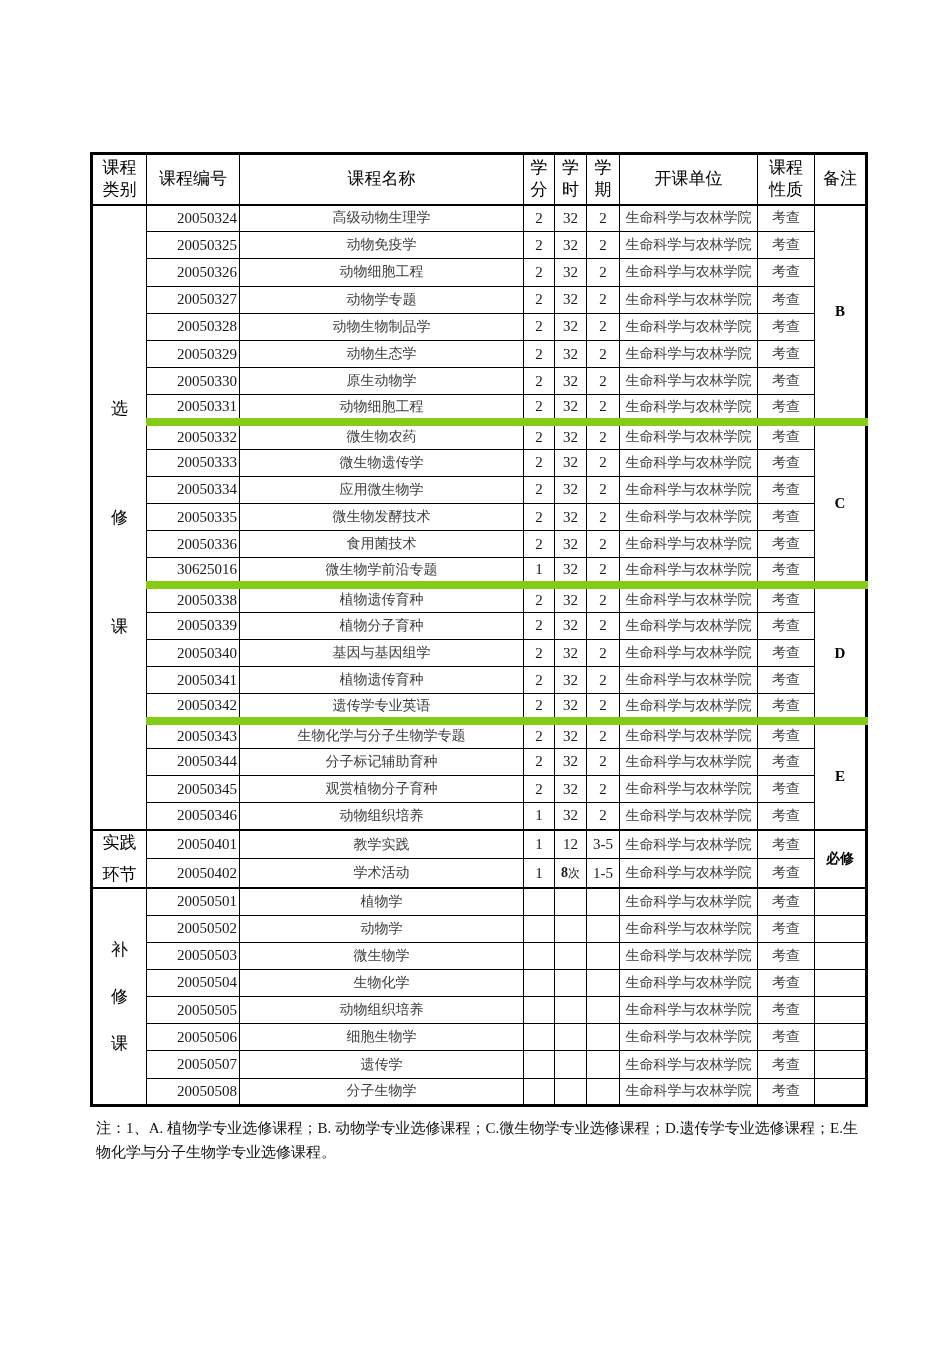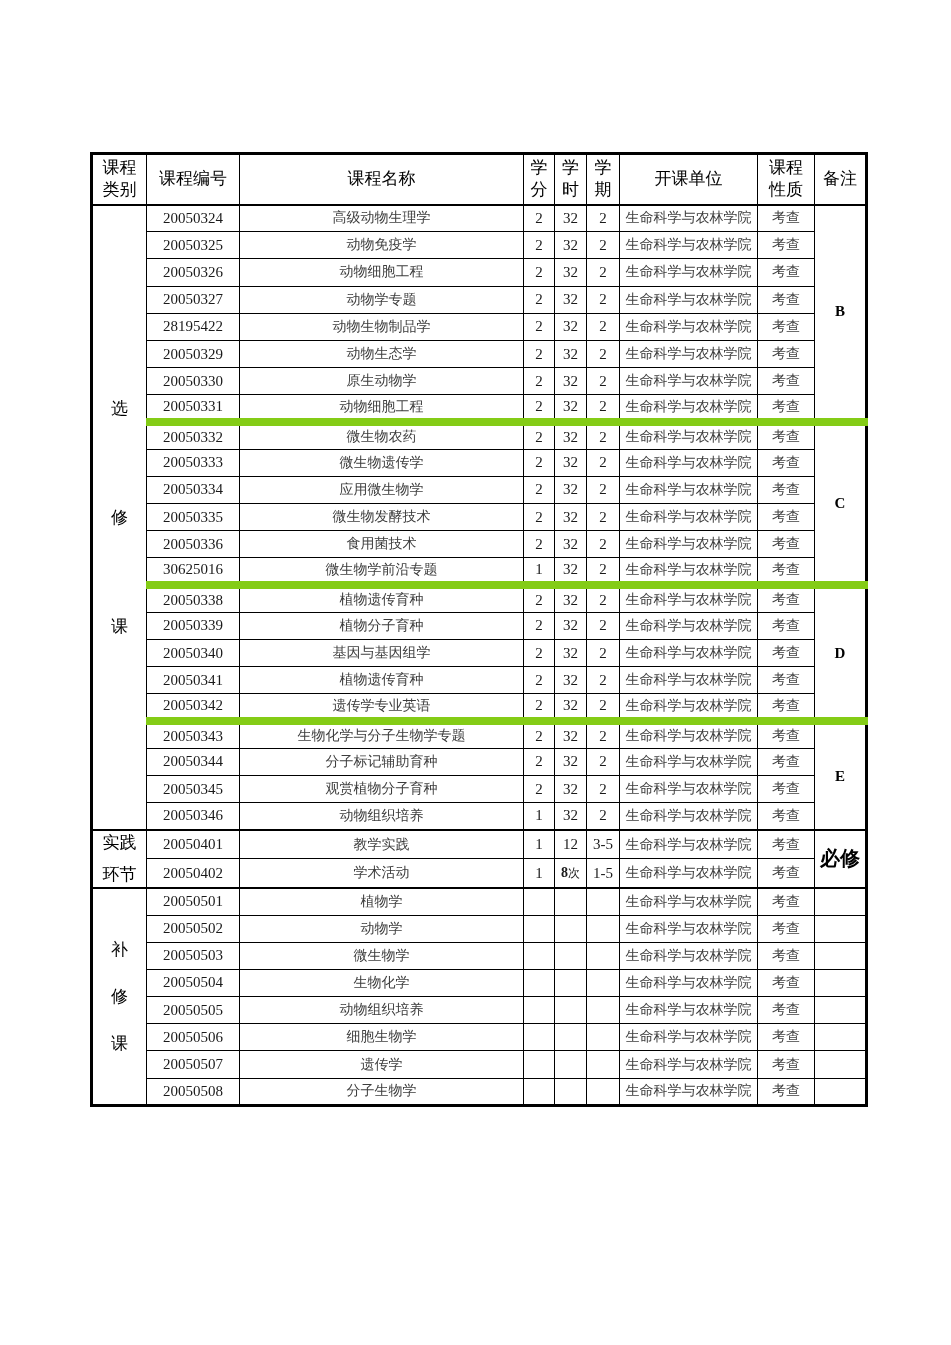--- a/index.html
+++ b/index.html
@@ -15,26 +15,26 @@
   th,td{border:1px solid #000;padding:0 2px;text-align:center;vertical-align:middle;overflow:hidden;}
   thead tr{height:51px;}
   thead th{
     font-size:17px;font-weight:normal;color:#000;
     white-space:pre-line;line-height:22px;
   }
   tbody tr{height:27.2px;}
   tbody{border-top:2px solid #000;}
   tr.group-start > td{border-top:8px solid #84cc16;}
   td.cell-name,td.cell-unit,td.cell-nature{font-size:14px;color:#3d3d3d;}
-  td.cell-no{font-size:15px;color:#1a1a1a;}
+  td.cell-no{font-size:15px;color:#1a1a1a;text-align:right;}
   td.cell-credits,td.cell-hours,td.cell-semester{font-size:15px;color:#1a1a1a;}
   td.cell-hours .unit-suffix{font-size:12px;color:#1a1a1a;}
   td.cell-hours b{font-size:14px;}
   td.cell-remark{font-size:15px;font-weight:bold;color:#000;}
-  td.cell-remark.cjk{font-size:20px;}
+  td.cell-remark.cjk{font-size:14px;}
   td.category-cell{font-size:17px;color:#000;}
   .cat-inner{display:flex;flex-direction:column;align-items:center;justify-content:center;}
   .section-elective .cat-inner{gap:86px;}
   .section-practice .cat-inner{gap:8px;line-height:24px;}
   .section-supplementary .cat-inner{gap:24px;}
   .notes{
     position:absolute;left:96px;top:1116px;width:762px;
     font-size:15px;line-height:24px;color:#111;text-align:justify;
   }
   .notes p{margin:0;}
@@ -113,21 +113,21 @@
         <tr>
           <td class="cell-no">20050327</td>
           <td class="cell-name">动物学专题</td>
           <td class="cell-credits">2</td>
           <td class="cell-hours">32</td>
           <td class="cell-semester">2</td>
           <td class="cell-unit">生命科学与农林学院</td>
           <td class="cell-nature">考查</td>
         </tr>
         <tr>
-          <td class="cell-no">28195422</td>
+          <td class="cell-no">20050328</td>
           <td class="cell-name">动物生物制品学</td>
           <td class="cell-credits">2</td>
           <td class="cell-hours">32</td>
           <td class="cell-semester">2</td>
           <td class="cell-unit">生命科学与农林学院</td>
           <td class="cell-nature">考查</td>
         </tr>
         <tr>
           <td class="cell-no">20050329</td>
           <td class="cell-name">动物生态学</td>
@@ -406,14 +406,15 @@
           <td class="cell-hours"></td>
           <td class="cell-semester"></td>
           <td class="cell-unit">生命科学与农林学院</td>
           <td class="cell-nature">考查</td>
           <td class="cell-remark"></td>
         </tr>
       </tbody>
     </table>
 
   <div class="notes">
+    <p>注：1、A. 植物学专业选修课程；B. 动物学专业选修课程；C.微生物学专业选修课程；D.遗传学专业选修课程；E.生物化学与分子生物学专业选修课程。</p>
   </div>
 </div>
 
 </body></html>

